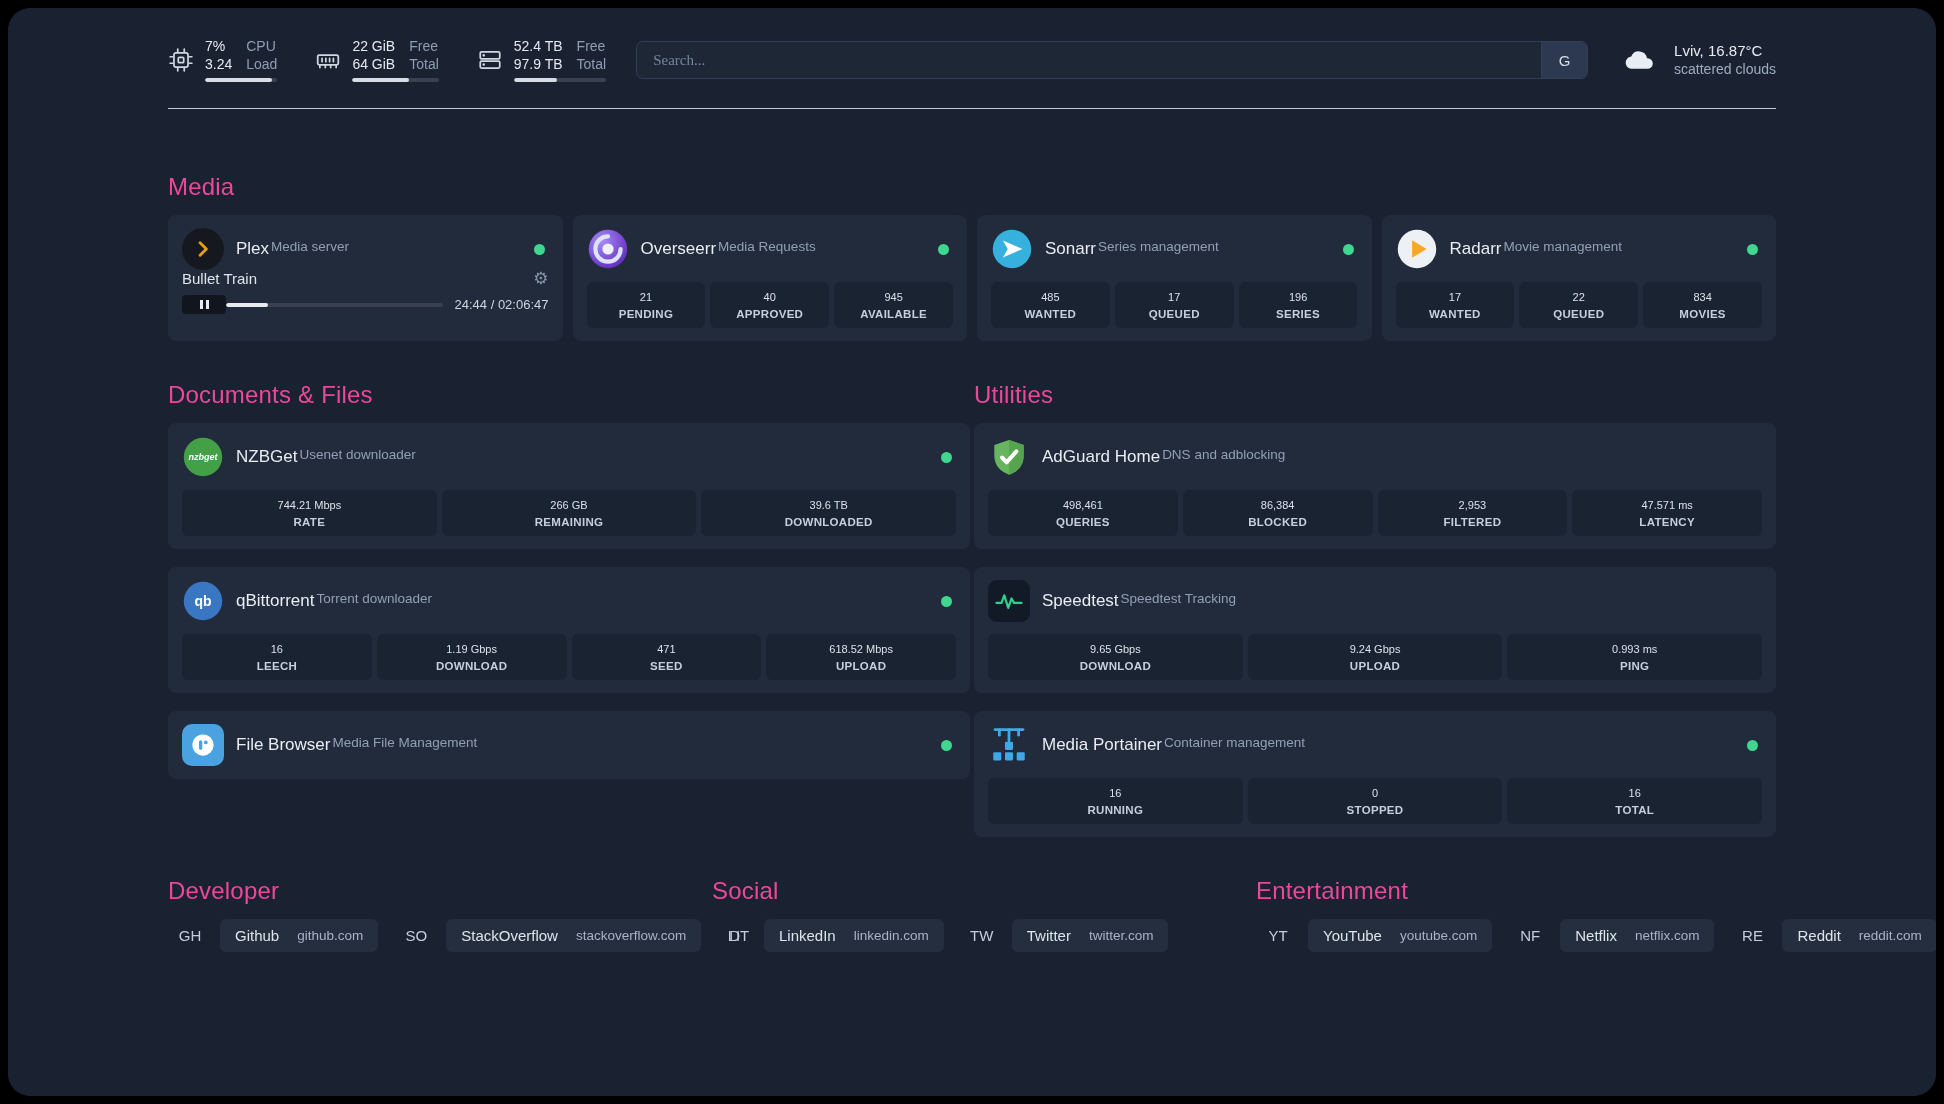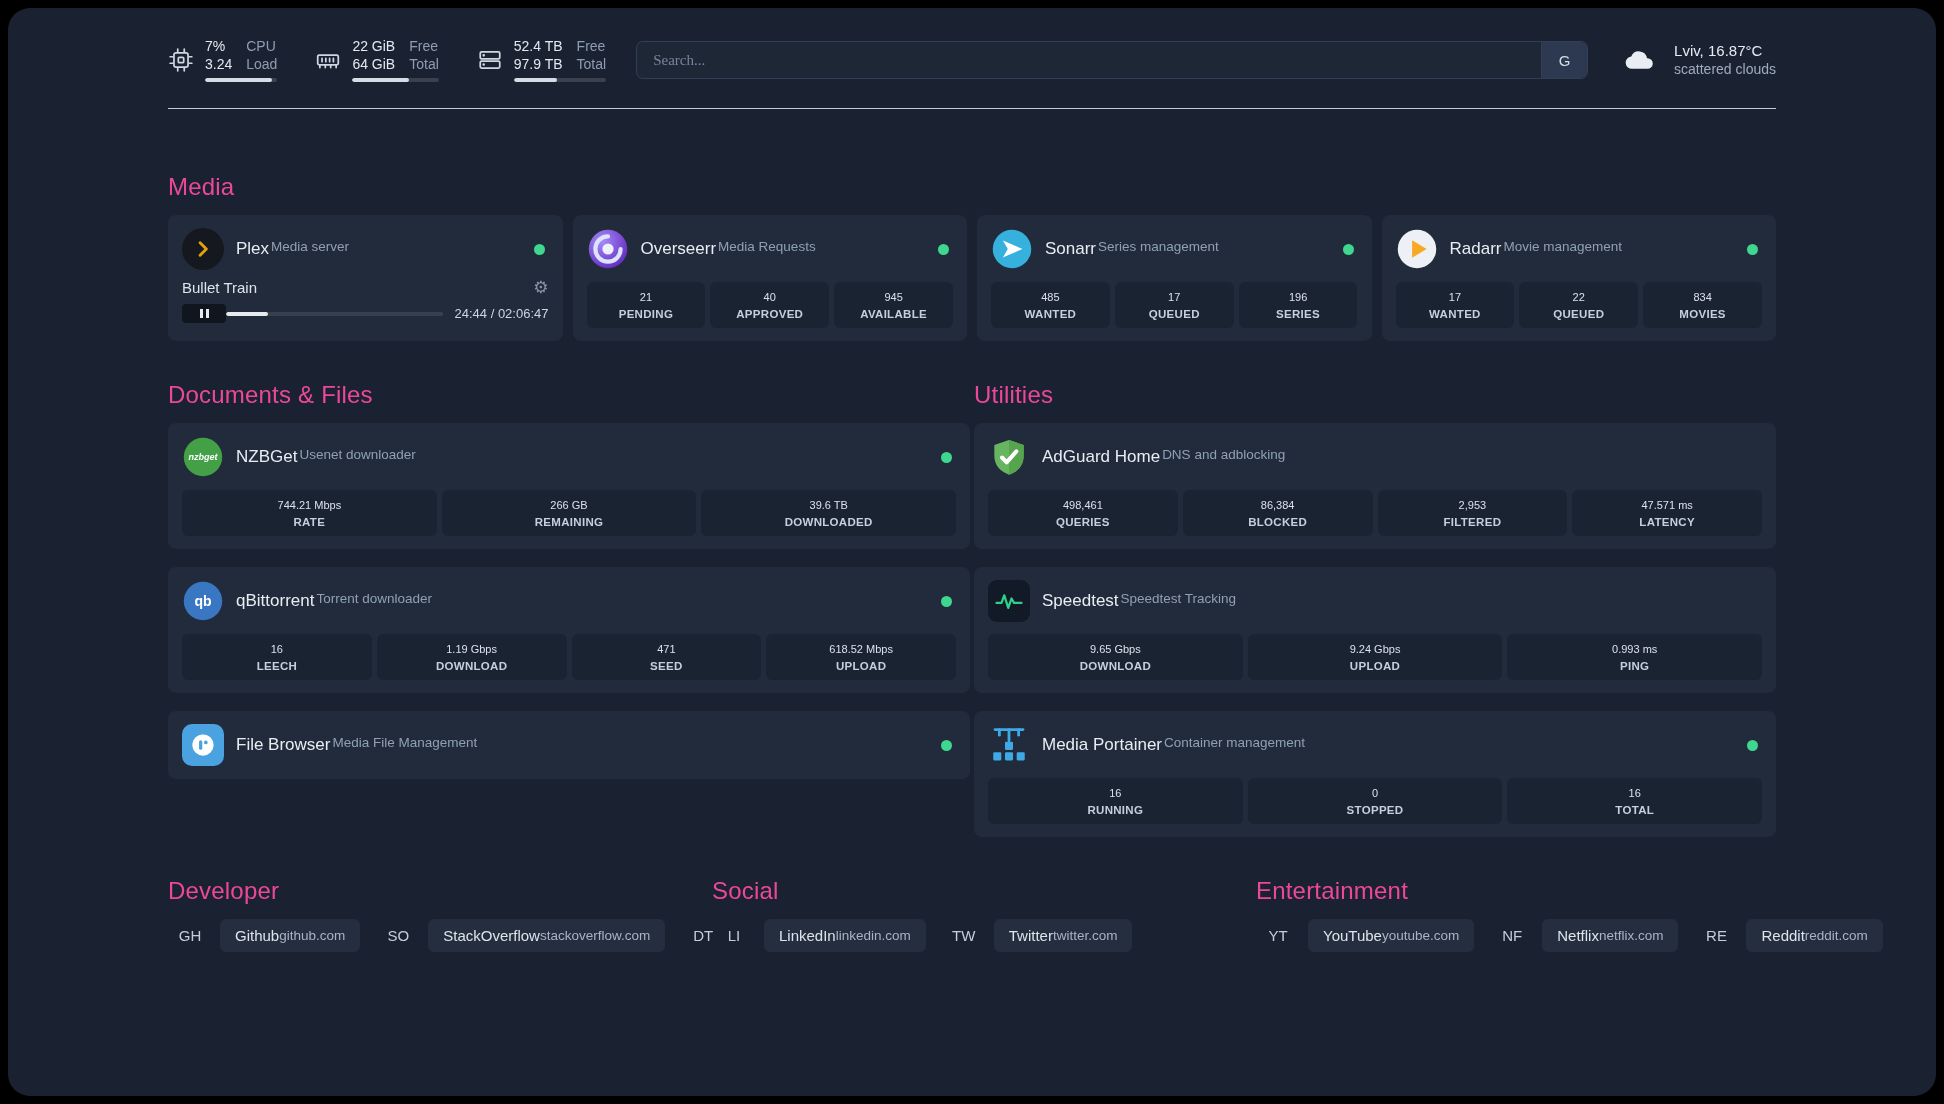--- a/index.html
+++ b/index.html
@@ -53,21 +53,21 @@
   .cdesc { font-size:13.5px; color:#90a0b4; line-height:16px; white-space:nowrap; }
   .dot { width:11px; height:11px; border-radius:50%; background:#3fd68f; margin-left:auto; margin-right:4px; flex:none; }
 
   .stats { display:flex; gap:5px; margin-top:12px; }
   .stat { flex:1; background:#1a2331; border-radius:6px; display:flex; flex-direction:column;
     align-items:center; justify-content:center; padding:6px 4px; min-width:0; }
   .stat-val { font-size:11px; color:#dbe1ea; line-height:19px; white-space:nowrap; }
   .stat-lab { font-size:11.5px; font-weight:bold; color:#c6cfdb; line-height:15px; letter-spacing:.3px; white-space:nowrap; }
 
   
-  .ptitle-row { display:flex; align-items:center; margin-top:9px; }
+  .ptitle-row { display:flex; align-items:center; }
   .ptrack-title { font-size:15px; color:#dde4ec; }
   .gear { margin-left:auto; color:#8593a6; font-size:17px; line-height:17px; cursor:pointer; }
   .pbar-row { display:flex; align-items:center; margin-top:8px; }
   .pause { width:44px; height:19px; background:#10151e; border-radius:4px; flex:none;
     display:flex; align-items:center; justify-content:center; gap:3px; cursor:pointer; }
   .pause i { width:3px; height:9px; background:#e7ebf1; display:block; }
   .ptrack { flex:1; height:4px; background:rgba(255,255,255,0.10); border-radius:2px; overflow:hidden; }
   .pfill { height:100%; background:#e7ebf1; border-radius:2px; }
   .ptime { font-size:13px; color:#cdd5df; margin-left:12px; white-space:nowrap; }
 
@@ -78,21 +78,21 @@
   .app-icon.st { background:#121a28; border-radius:9px; }
   .app-icon.bare { background:transparent; }
 
   
   .bookmarks { display:flex; gap:24px; margin-top:40px; }
   .bgroup { flex:1; min-width:0; }
   .brows { display:flex; flex-direction:row; gap:16px; }
   .bm { display:flex; align-items:center; height:33px; cursor:pointer; }
   .bm-abbr { width:44px; flex:none; text-align:center; font-size:15px; color:#c4cedb; font-weight:500; }
   .bm-bar { flex:1; margin-left:8px; height:100%; background:#242e3f; border-radius:6px;
-    display:flex; align-items:center; justify-content:space-between; padding:0 15px; min-width:0; }
+    display:flex; align-items:center; justify-content:space-between; padding:0 15px; min-width:0;gap:18px; }
   .bm-name { font-size:15px; color:#dde4ec; white-space:nowrap; }
   .bm-url { font-size:13.5px; color:#a7b4c5; white-space:nowrap; }
 </style>
 </head>
 <body>
 
 <div class="panel">
   <div class="content">
 
     <header class="topbar">

